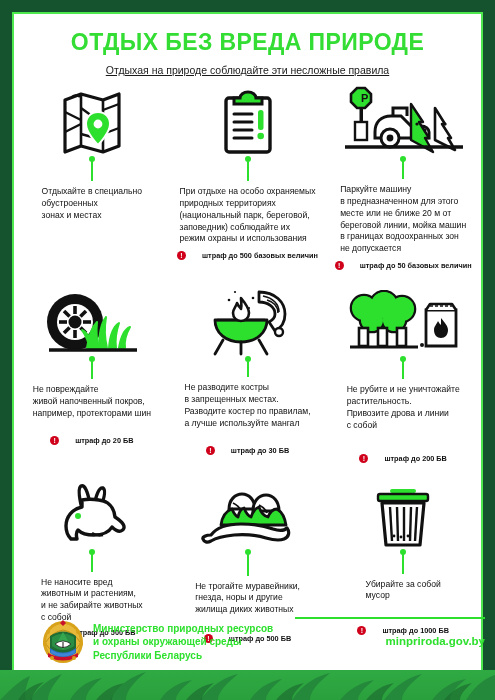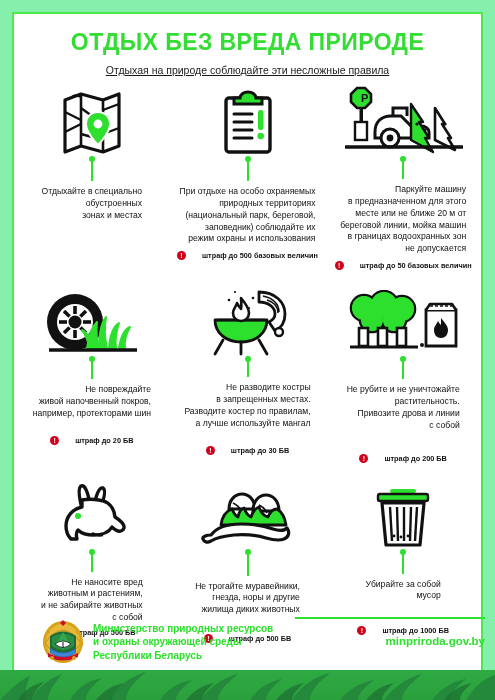--- a/index.html
+++ b/index.html
@@ -5,21 +5,21 @@
   * { box-sizing: border-box; margin: 0; padding: 0; }
   html, body {
     width: 495px; height: 700px;
     font-family: "Liberation Sans", sans-serif;
     background: #90ff90;
     overflow: hidden;
   }
   #poster {
     position: relative;
     width: 495px; height: 700px;
-    background: #86efac;
+    background: #14532d;
   }
   
   .grass-band {
     position: absolute;
     left: 0; bottom: 0;
     width: 495px; height: 30px;
     background:
       linear-gradient(180deg, rgba(0,0,0,0) 0%, rgba(0,70,0,0.10) 100%),
       #2faa43;
     overflow: hidden;
@@ -77,21 +77,21 @@
   }
   .connector::before {
     content: "";
     position: absolute;
     top: -3px; left: -2px;
     width: 6px; height: 6px;
     border-radius: 50%;
     background: #2ee02e;
   }
   .cell-text {
-    text-align: right;
+    text-align: left;
     font-size: 8.6px;
     line-height: 1.38;
     color: #111111;
     margin-top: 5px;
     white-space: pre-line;
   }
   .fine {
     display: flex;
     align-items: center;
     justify-content: center;

